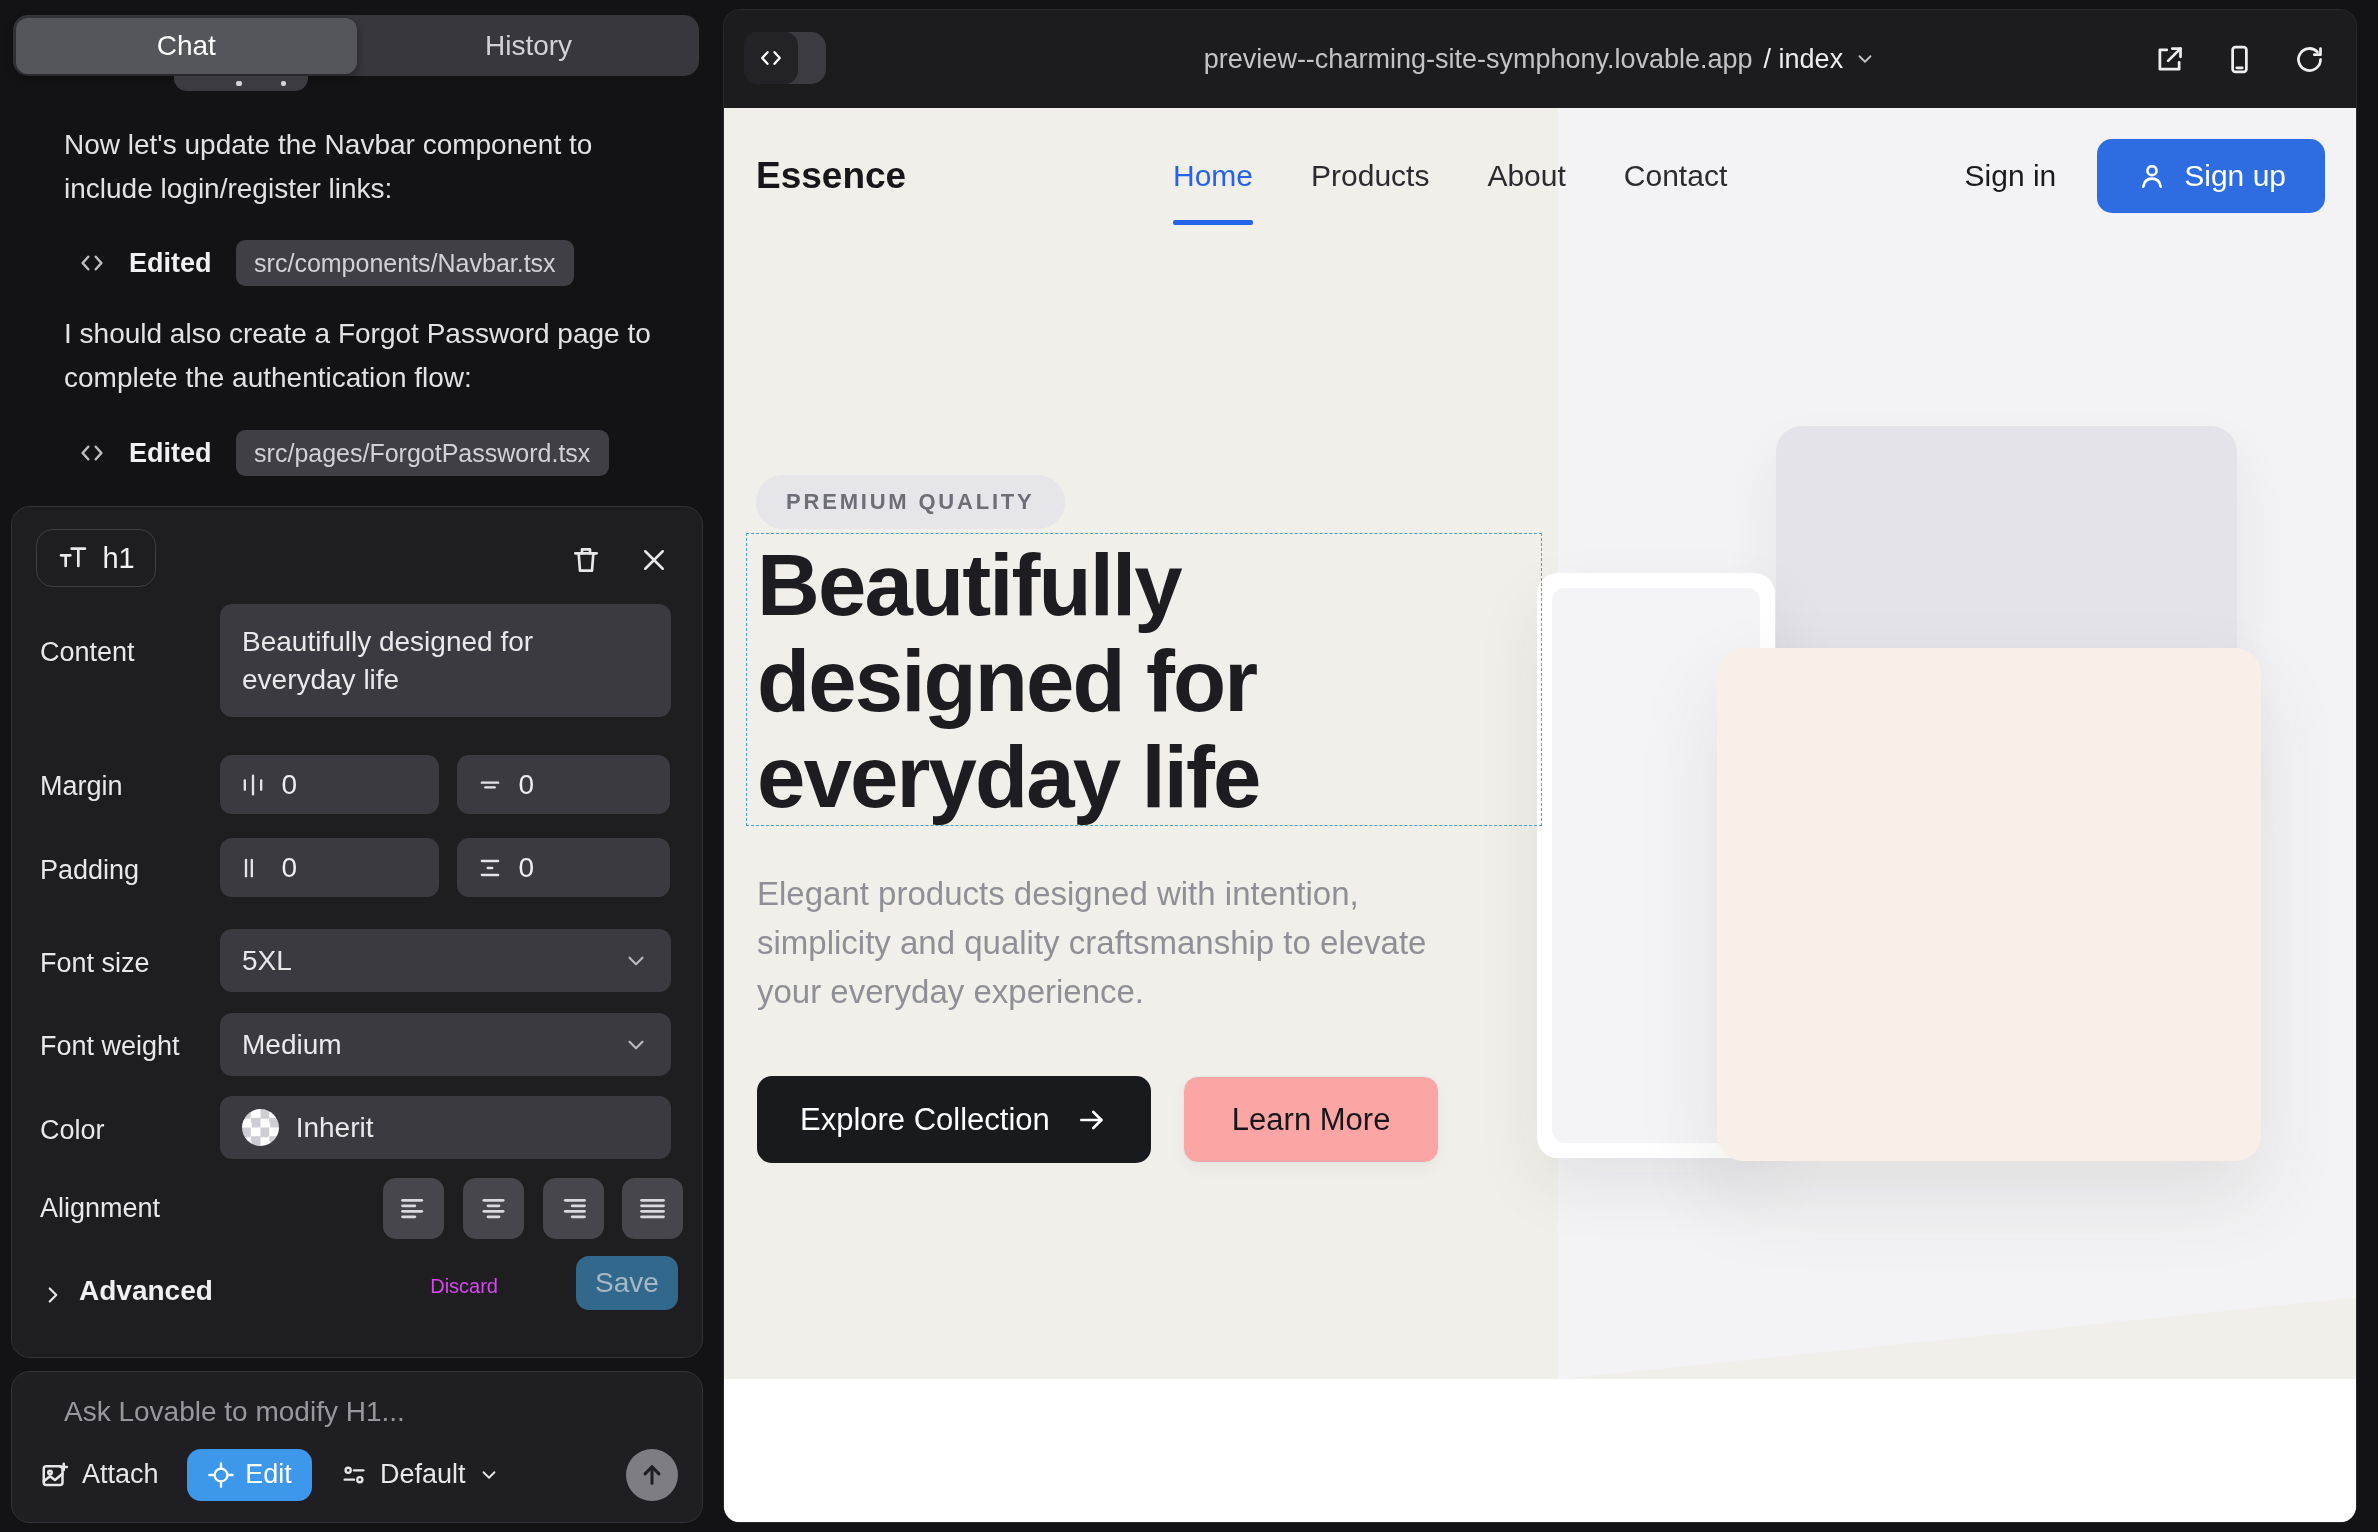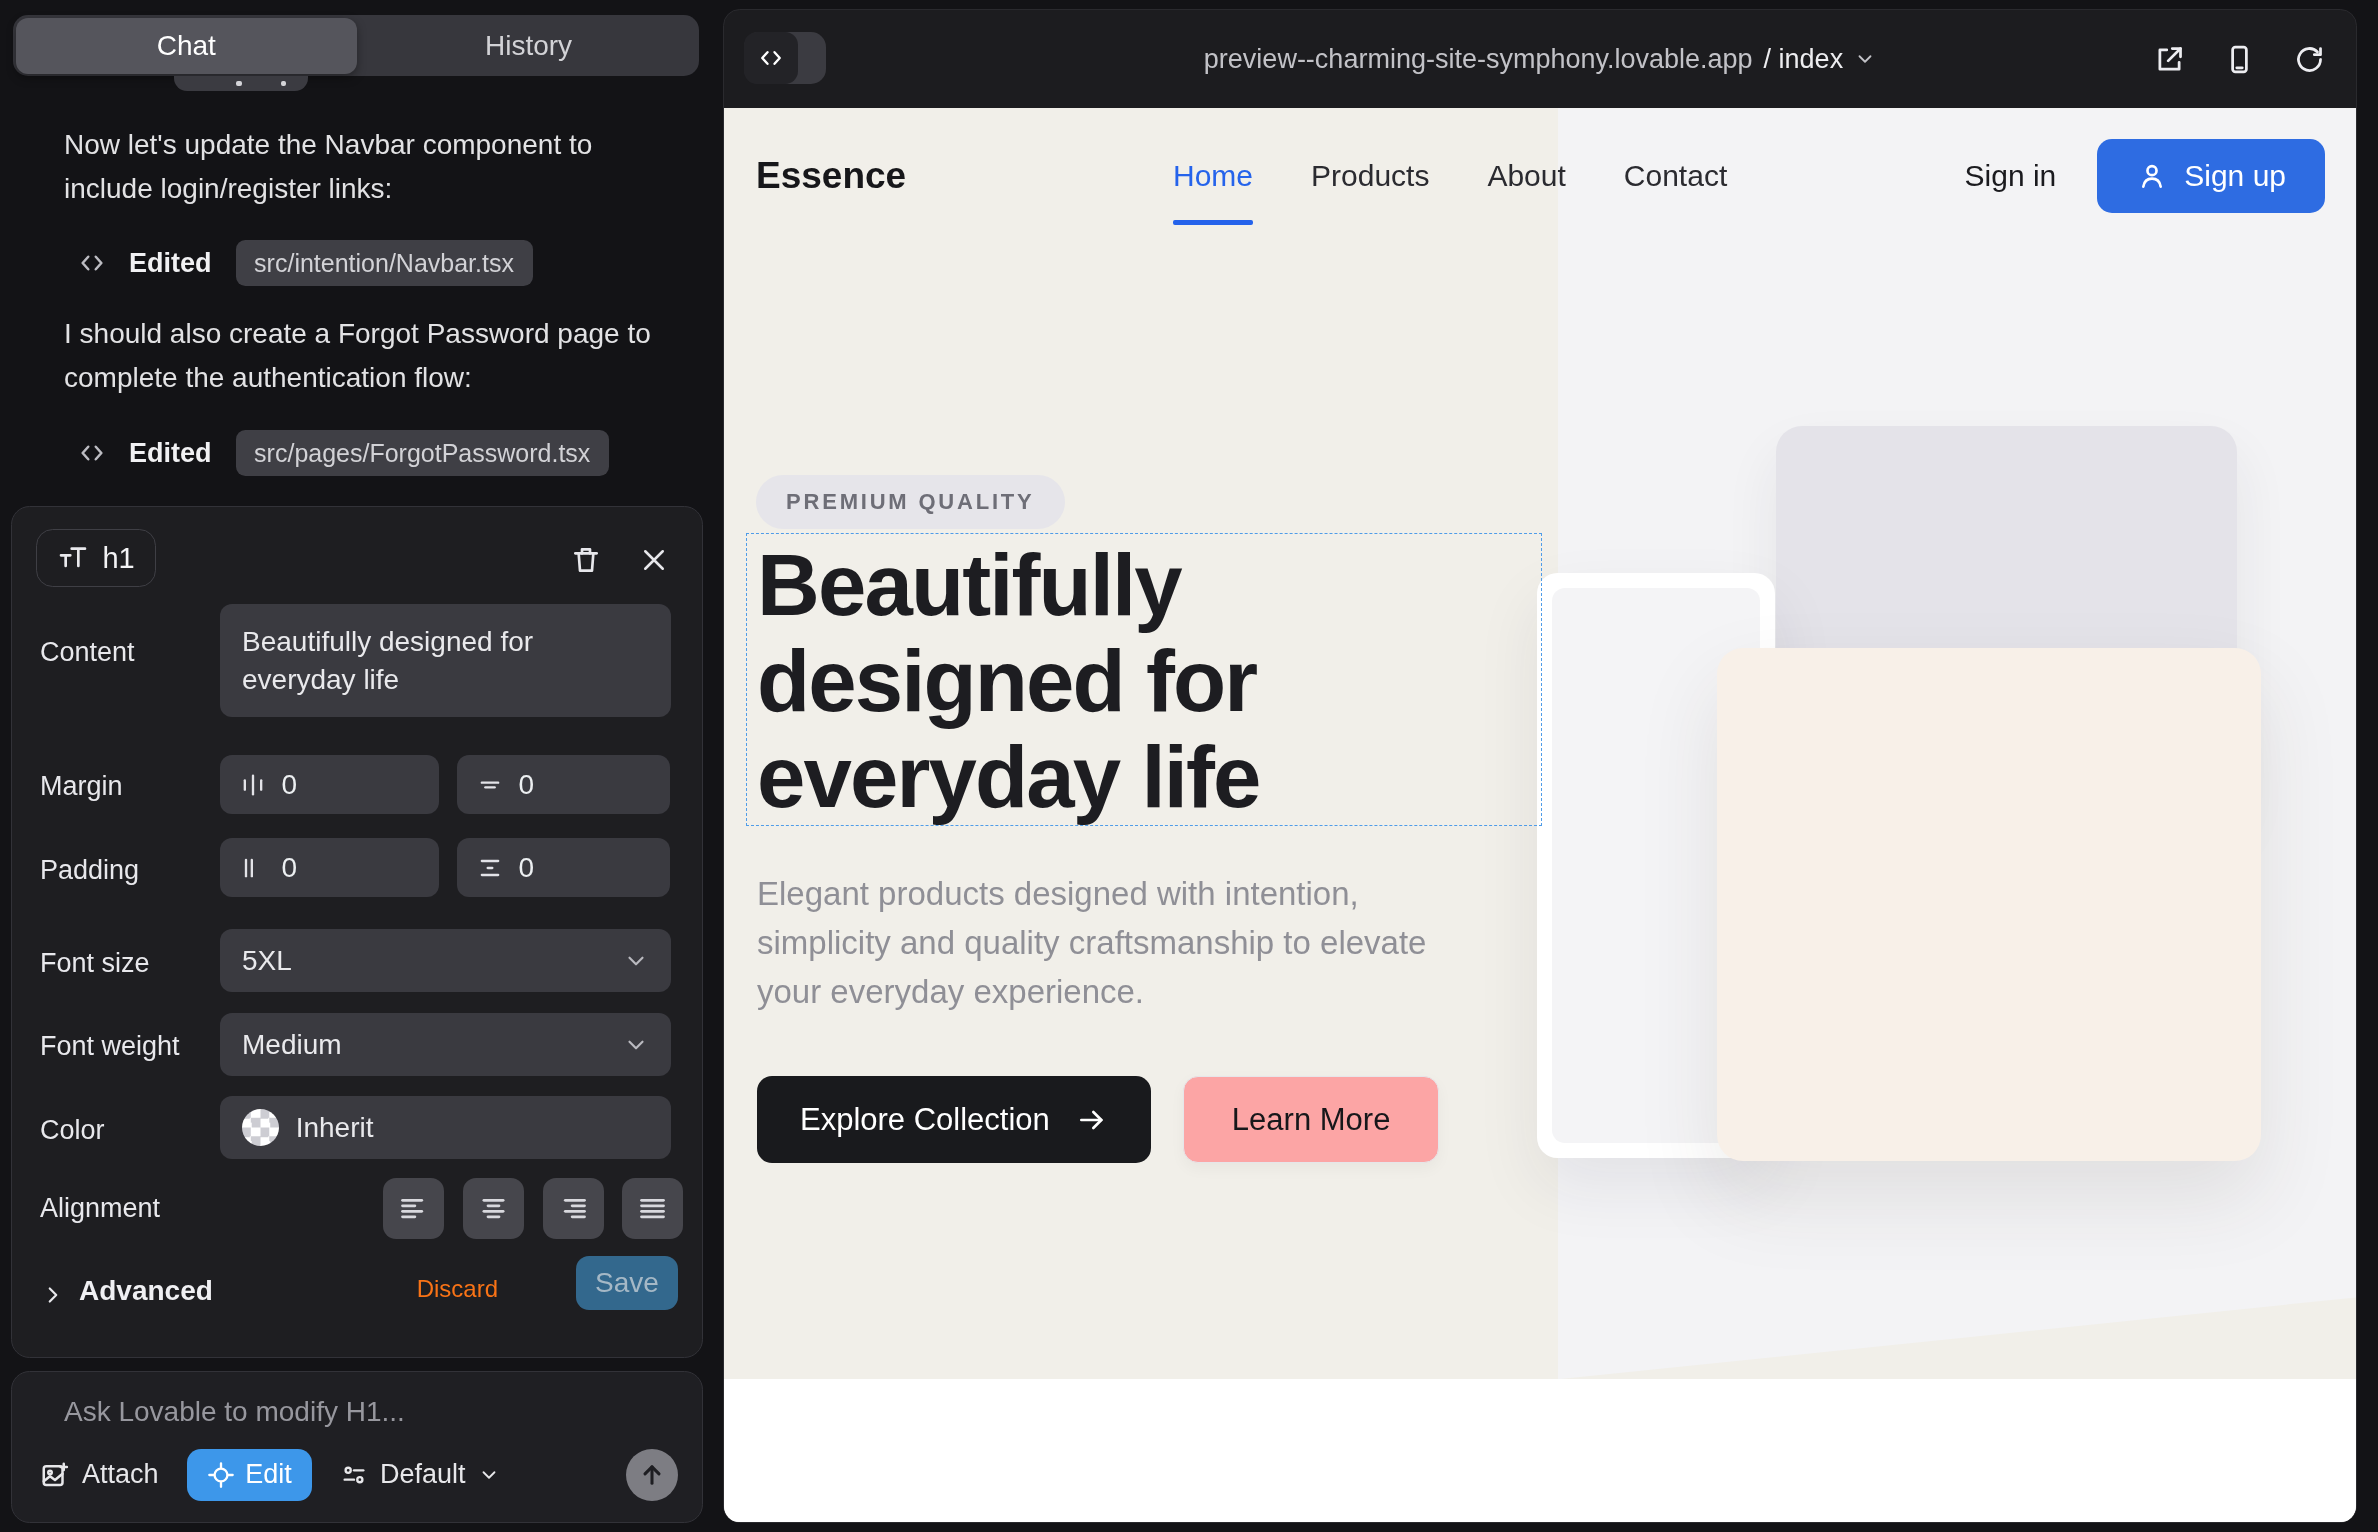--- a/index.html
+++ b/index.html
@@ -34,21 +34,21 @@
   .field .val { margin-left:16.7px; }
   .ta { left:208px; top:97px; width:451px; height:113px; padding:18.6px 22px; display:block; line-height:38px; }
   .numfield { height:59px; padding:0 18.6px; gap:15px; color:#eceff1; }
   .numfield svg { color:#e3e3e8; }
   .selfield { left:208px; width:451px; height:63px; padding:0 22px; }
   .selfield .chev { margin-left:auto; color:#b9b9bf; }
   .swatch { width:37px; height:37px; border-radius:50%; background:repeating-conic-gradient(#ffffff 0 90deg, #cdcdd3 0 180deg) 0 0/50% 50%; }
   .alignbtn { position:absolute; width:61px; height:61px; background:#46464c; border-radius:13px; display:flex; align-items:center; justify-content:center; color:#d9d9de; }
   .adv-chev { position:absolute; left:28px; top:775px; color:#e8e8ec; }
   .adv-label { position:absolute; left:67px; top:768px; font-size:28px; font-weight:bold; color:#f0f0f3; }
-  .discard { position:absolute; right:204px; top:768px; font-size:24px; color:#f97316; }
+  .discard { position:absolute; right:204px; top:768px; font-size:20px; color:#d946ef; }
   .savebtn { position:absolute; right:24px; top:749px; width:102px; height:54px; background:#33688d; border-radius:13px; display:flex; align-items:center; justify-content:center; font-size:28px; color:#a5b8c6; }
 
   
   .composer { left:11px; top:1371px; width:692px; height:152px; background:#1f1f23; }
   .ph { position:absolute; left:30px; top:24px; font-size:28px; color:#97979e;margin-left:22px; }
   .comp-row { position:absolute; left:28px; right:24px; bottom:20.4px; height:54px; display:flex; align-items:center; gap:28px; color:#e7e7ea; }
   .comp-item { display:flex; align-items:center; gap:12px; font-size:27px; }
   .edit-pill { height:52px; background:#3d97ea; border-radius:14px; padding:0 20.4px; display:flex; align-items:center; gap:10.2px; color:#ffffff; font-size:27px; }
   .sendbtn { margin-left:auto; width:52px; height:52px; border-radius:50%; background:#7d7d83; color:#1e1e22; display:flex; align-items:center; justify-content:center; }
 
@@ -110,21 +110,21 @@
   <div class="abs msg" style="top:123px">Now let's update the Navbar component to include login/register links:</div>
 
   <div class="abs edit-row" style="top:239px">
     <span class="codeic">
       <svg class="ic" width="30" height="30" viewBox="0 0 24 24">
           <path d="M9 7l-4.5 5L9 17"></path>
           <path d="M15 7l4.5 5L15 17"></path>
         </svg>
     </span>
     <span class="edit-label">Edited</span>
-    <span class="chip">src/intention/Navbar.tsx</span>
+    <span class="chip">src/components/Navbar.tsx</span>
   </div>
 
   <div class="abs msg" style="top:312px">I should also create a Forgot Password page to complete the authentication flow:</div>
 
   <div class="abs edit-row" style="top:429px">
     <span class="codeic">
       <svg class="ic" width="30" height="30" viewBox="0 0 24 24">
           <path d="M9 7l-4.5 5L9 17"></path>
           <path d="M15 7l4.5 5L15 17"></path>
         </svg>

